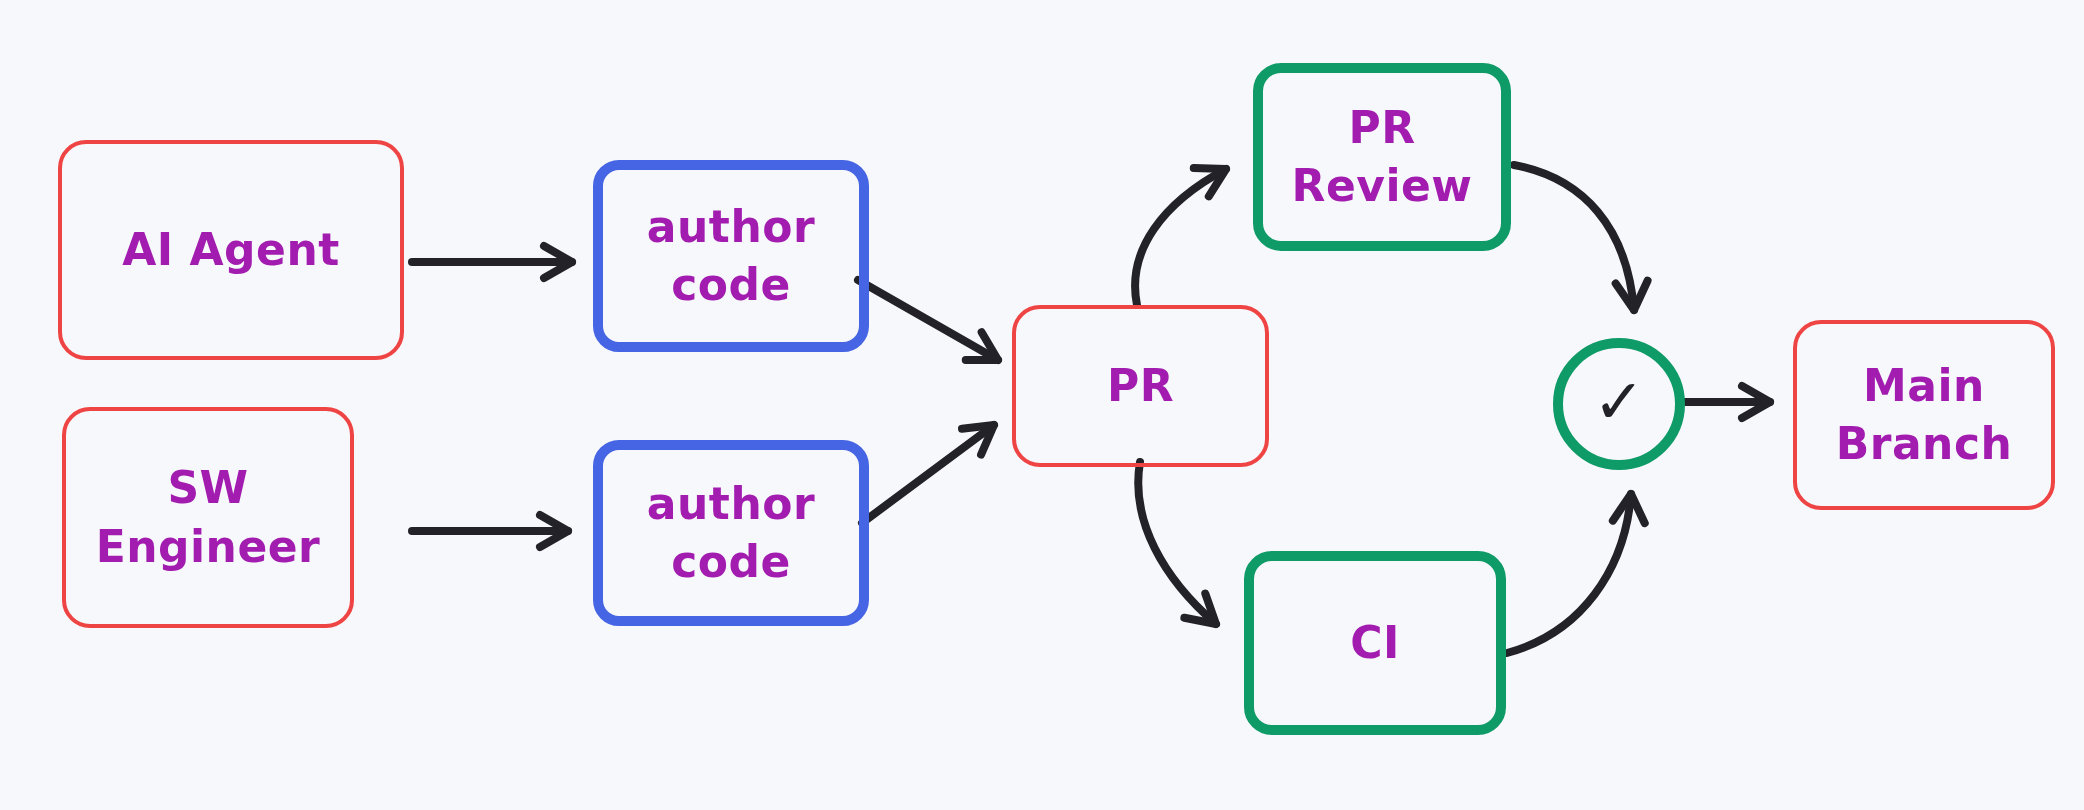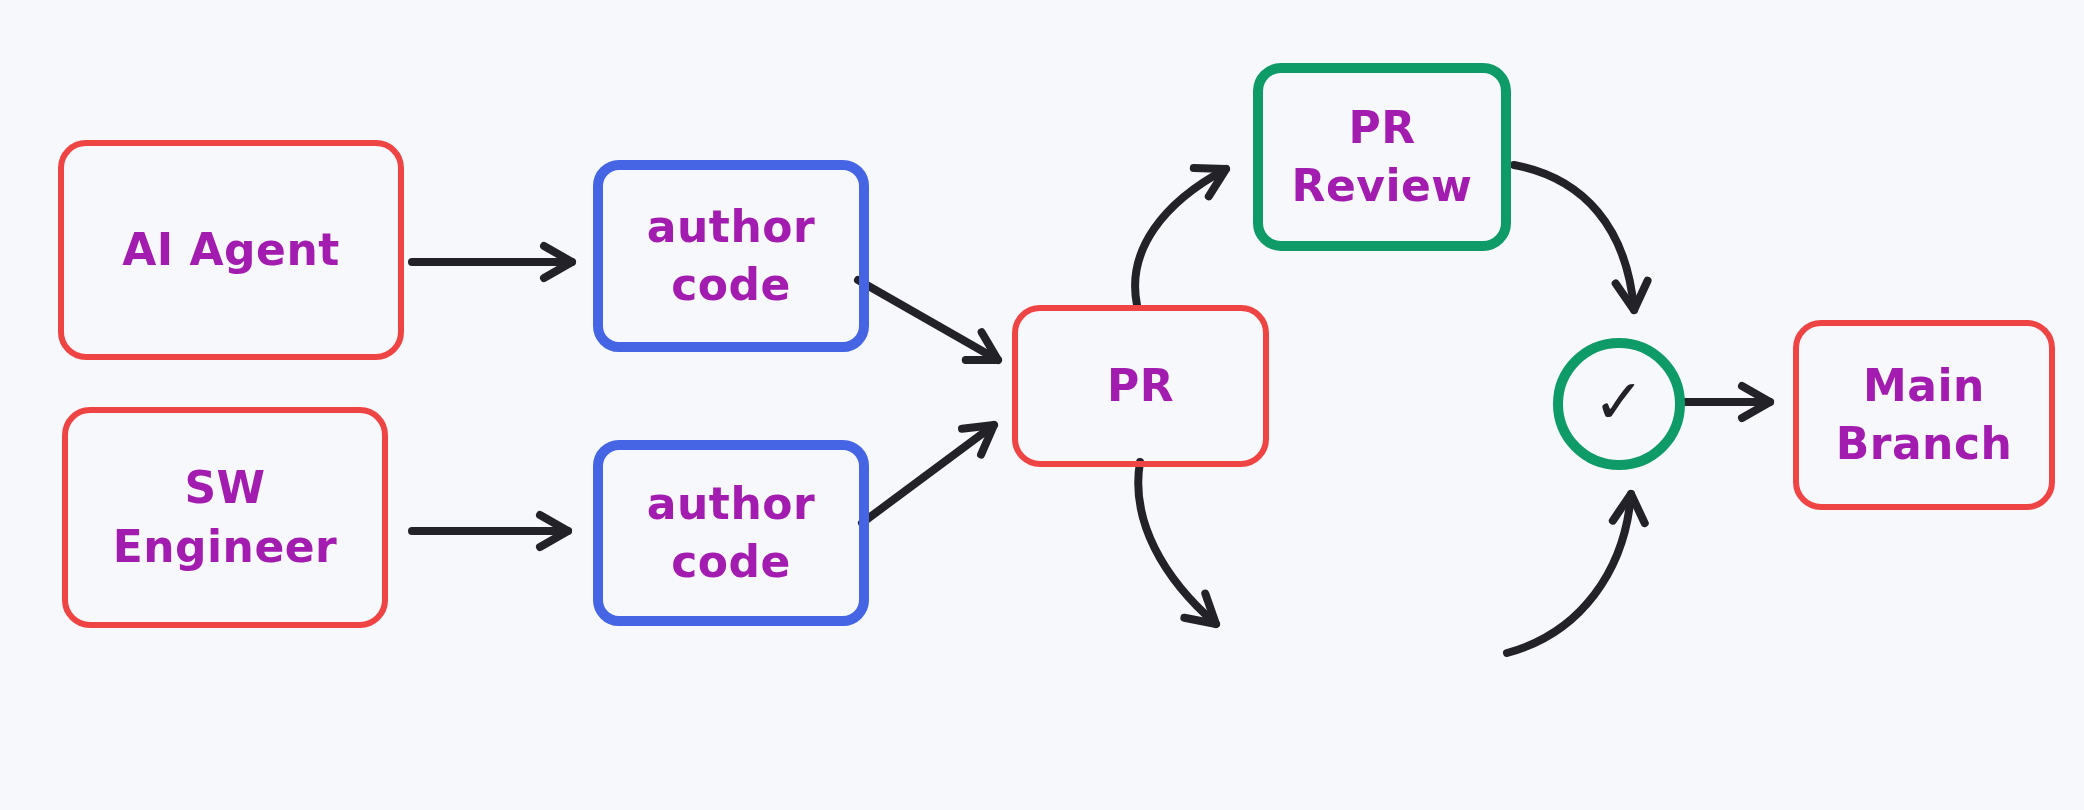--- a/index.html
+++ b/index.html
@@ -34,21 +34,21 @@
     background: transparent;
   }
   .node .label {
     font-size: 44px;
     font-weight: 700;
     letter-spacing: 0.5px;
     line-height: 1.32;
     color: #a21caf;
     white-space: pre-line;
   }
-  .stroke-black { border: 6px solid #ef4444; }
+  .stroke-black { border: 4px solid #ef4444; }
   .stroke-blue  { border: 10px solid #4665e4; }
   .stroke-green { border: 10px solid #0f9b67; }
 
   .check-circle {
     position: absolute;
     box-sizing: border-box;
     left: 1553px;
     top: 338px;
     width: 132px;
     height: 132px;
@@ -61,21 +61,21 @@
   .check-circle .check-glyph {
     font-size: 62px;
     font-weight: 700;
     color: #222228;
     line-height: 1;
     transform: translateY(-2px);
   }
 
   
   .n-ai-agent        { left: 58px;   top: 140px; width: 346px; height: 220px; }
-  .n-sw-engineer     { left: 62px;   top: 407px; width: 326px; height: 221px; }
+  .n-sw-engineer     { left: 62px;   top: 407px; width: 292px; height: 221px; }
   .n-author-code-1   { left: 593px;  top: 160px; width: 276px; height: 192px; border-radius: 26px; }
   .n-author-code-2   { left: 593px;  top: 440px; width: 276px; height: 186px; border-radius: 26px; }
   .n-pr              { left: 1012px; top: 305px; width: 257px; height: 162px; }
   .n-pr-review       { left: 1253px; top: 63px;  width: 258px; height: 188px; }
   .n-ci              { left: 1244px; top: 551px; width: 262px; height: 184px; }
   .n-main-branch     { left: 1793px; top: 320px; width: 262px; height: 190px; }
 </style>
 </head>
 <body>
 
@@ -121,20 +121,23 @@
 
   <div class="node stroke-black n-pr">
     <span class="label">PR</span>
   </div>
 
   <div class="node stroke-green n-pr-review">
     <span class="label">PR
 Review</span>
   </div>
 
+  <div class="node stroke-green n-ci">
+    <span class="label">CI</span>
+  </div>
 
   <div class="check-circle">
     <span class="check-glyph">✓</span>
   </div>
 
   <div class="node stroke-black n-main-branch">
     <span class="label">Main
 Branch</span>
   </div>
 

